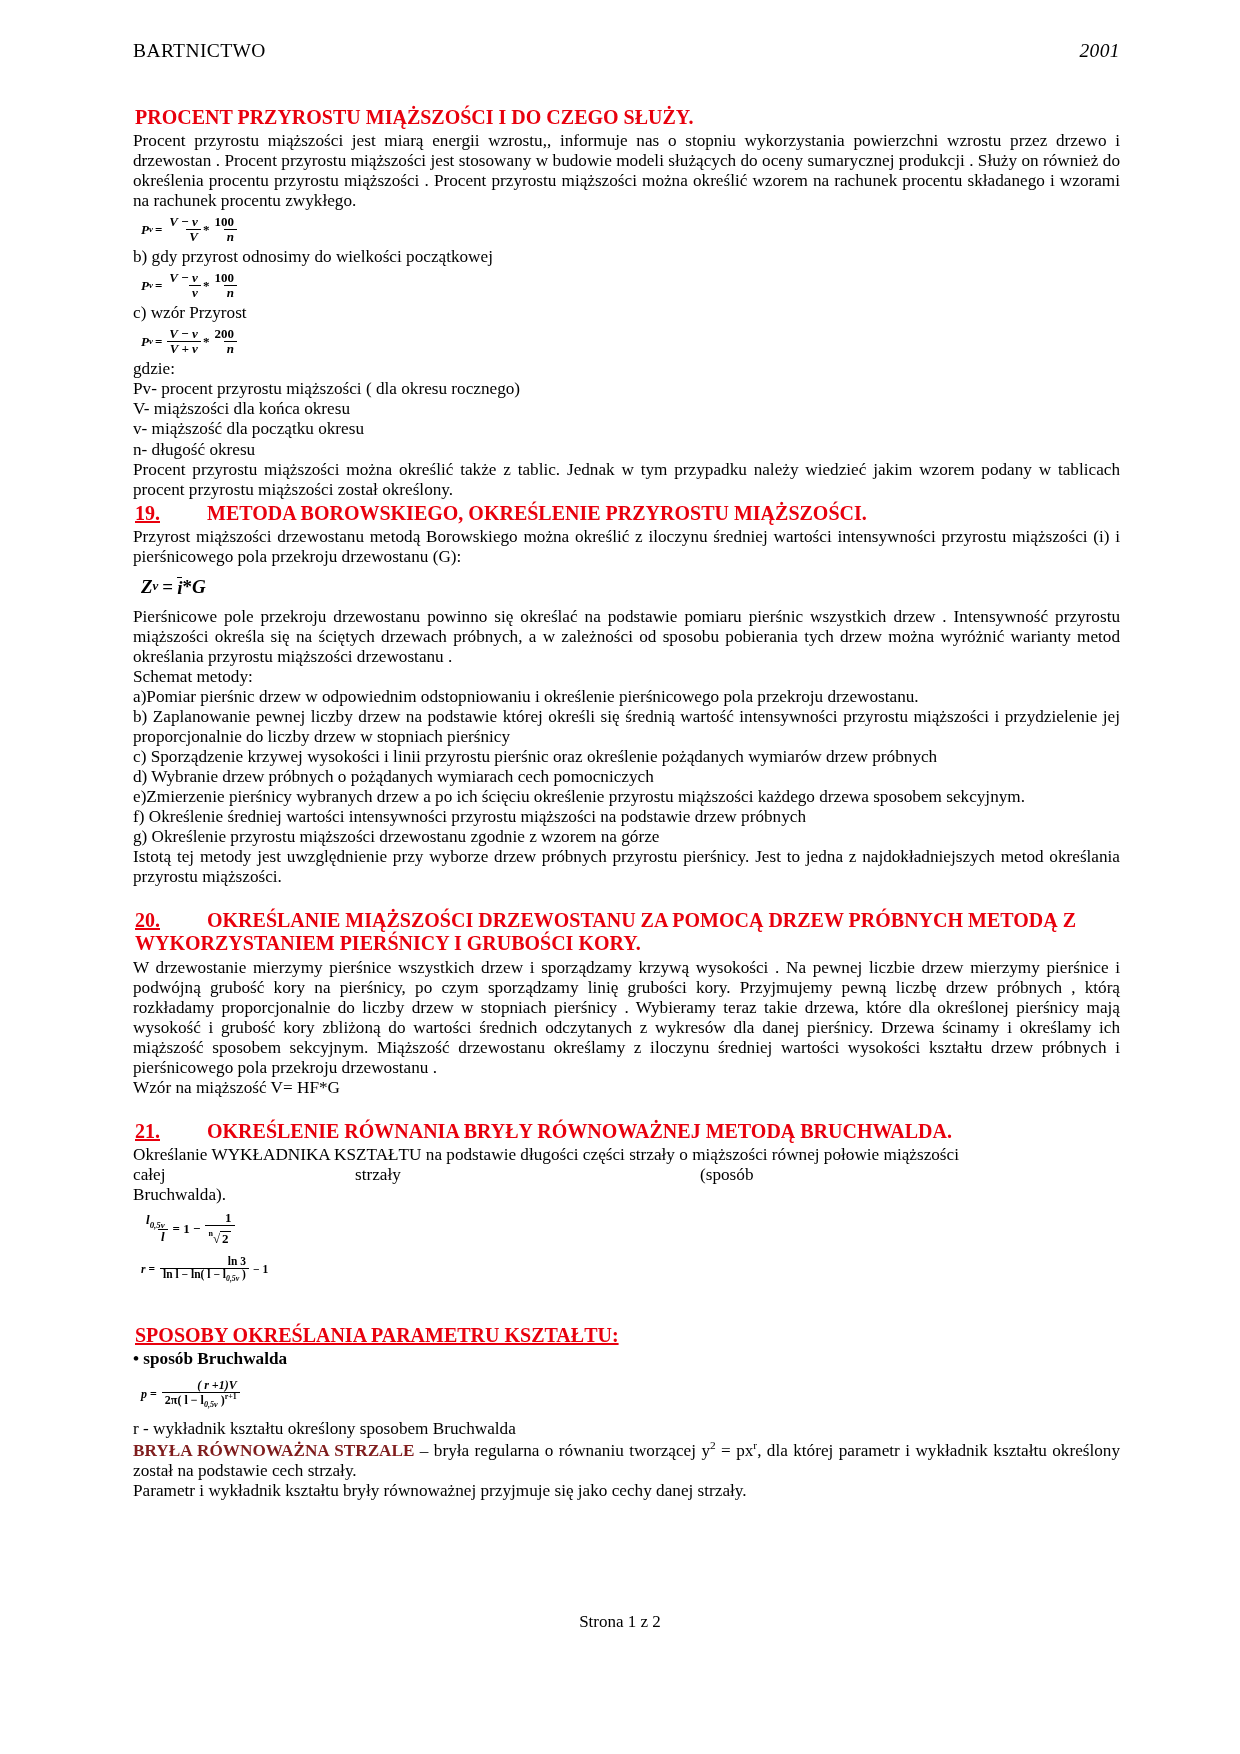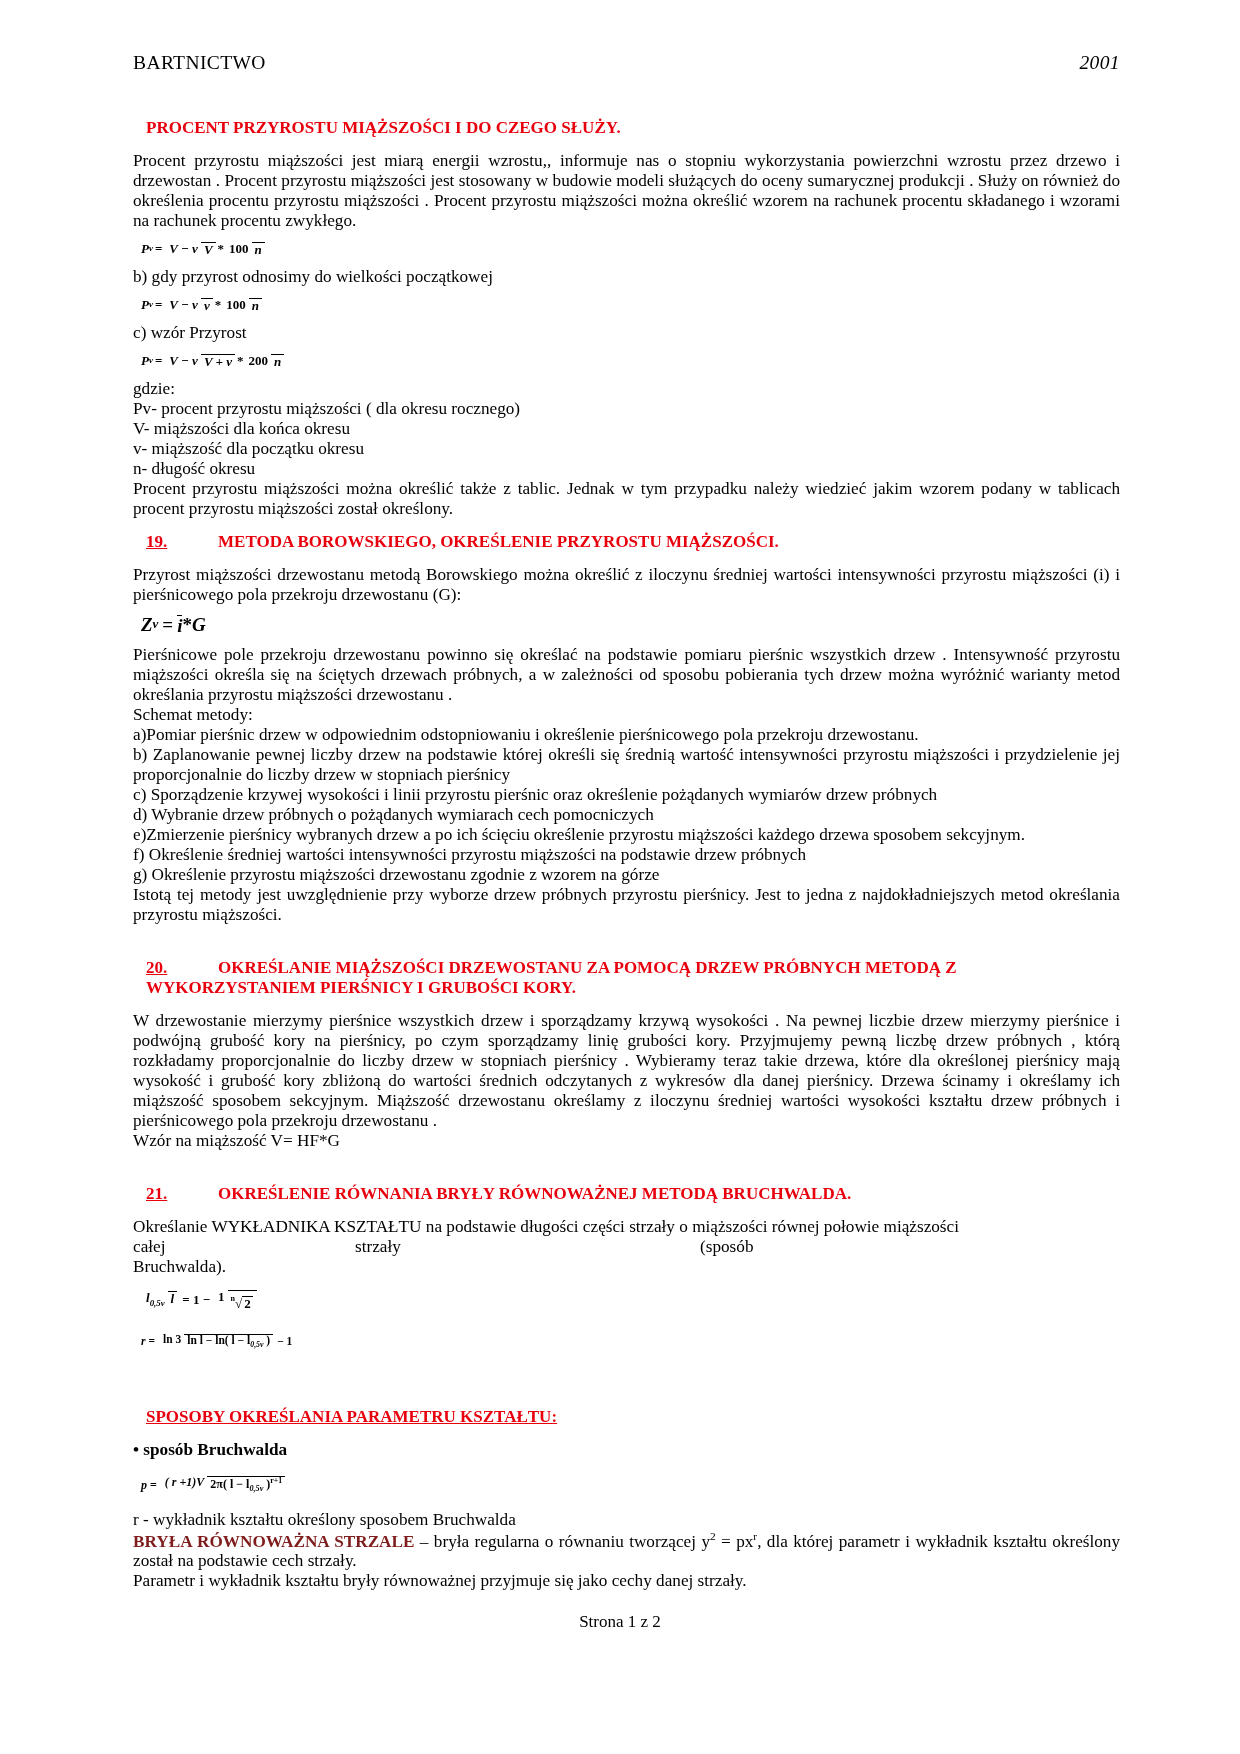--- a/index.html
+++ b/index.html
@@ -10,41 +10,41 @@
     background: #ffffff;
     font-family: "Liberation Serif", "DejaVu Serif", serif;
     color: #000000;
     position: relative;
     overflow: hidden;
   }
   .page {
     position: relative;
     width: 1240px;
     height: 1754px;
-    padding: 52px 120px 0 133px;
+    padding: 40px 120px 0 133px;
   }
   
   .doc-header {
     display: flex;
     justify-content: space-between;
     align-items: baseline;
     font-size: 19.5px;
     letter-spacing: 0.4px;
     margin-bottom: 44px;
   }
   .doc-header .title { font-weight: normal; }
   .doc-header .year  { font-weight: normal; font-style: italic; }
 
   
   .h-red {
     color: #e8000d;
     font-weight: bold;
-    font-size: 17px;
+    font-size: 20px;
     line-height: 1.16;
-    margin: 13px;
+    margin: 2px;
   }
   .h-red.underline { text-decoration: underline; }
   .h-num {
     display: inline-block;
     min-width: 72px;
     text-decoration: underline;
   }
   p.body, div.body {
     font-size: 17.2px;
     line-height: 1.165;
@@ -68,22 +68,22 @@
     height: 30px;
   }
   .math .var { font-style: italic; }
   .math .sub {
     font-size: 0.68em;
     vertical-align: sub;
     font-style: italic;
   }
   .frac {
     display: inline-flex;
-    flex-direction: row;
-    align-items: flex-start;
+    flex-direction: column;
+    align-items: flex-end;
     vertical-align: middle;
     margin: 0 2px;
     line-height: 1.04;
   }
   .frac .num { padding: 0 3px; }
   .frac .den {
     padding: 0 3px;
     border-top: 1.1px solid #000;
   }
   .ovr {

